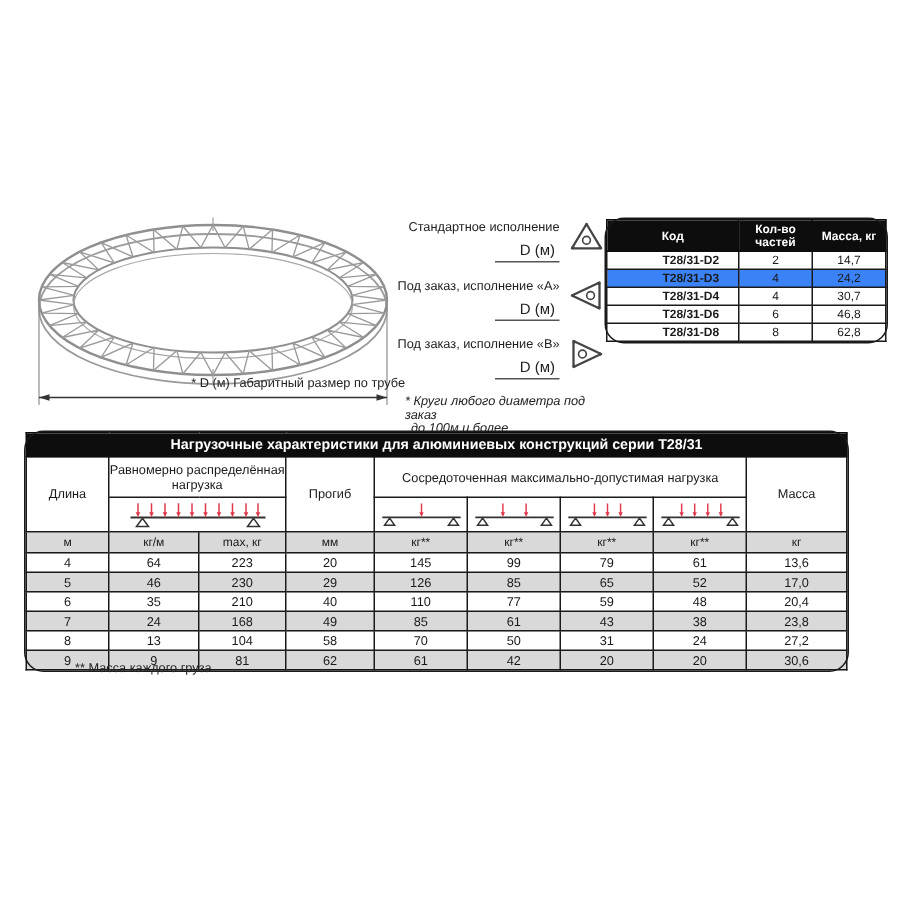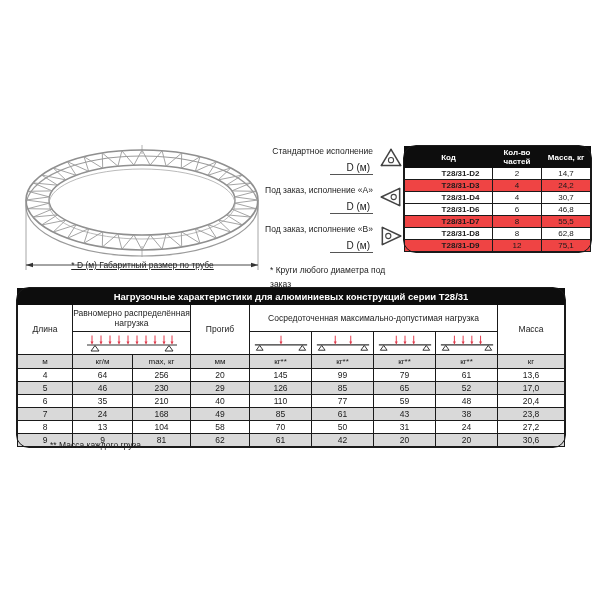--- a/index.html
+++ b/index.html
@@ -1,40 +1,40 @@
 <!DOCTYPE html>
 <html><head>
 <meta charset="utf-8">
 <style>
   html,body{margin:0;padding:0;}
   body{width:600px;height:600px;background:#fff;font-family:"Liberation Sans",sans-serif;color:#1a1a1a;position:relative;overflow:hidden;}
   .abs{position:absolute;}
 
   
   #truss-wrap{left:15px;top:143px;width:255px;height:130px;}
-  #truss-caption{left:15px;top:260px;width:255px;text-align:center;font-size:8.5px;color:#222;text-decoration:underline;}
+  #truss-caption{left:15px;top:250px;width:255px;text-align:right;font-size:8.5px;color:#222;}
 
   
   #variants{left:270px;top:146px;width:134px;}
   .variant{display:flex;justify-content:flex-end;align-items:flex-start;gap:5px;margin-bottom:10px;}
   .v-text{text-align:right;}
   .v-label{font-size:8.5px;line-height:11px;color:#222;white-space:nowrap;margin-left:14px;}
   .v-dim{font-size:10px;color:#222;display:inline-block;border-bottom:1px solid #555;padding:1px 3px 1px 16px;margin-top:2px;}
   .v-icon{flex:0 0 auto;}
-  .variants-note{font-size:8.5px;line-height:14px;color:#222;margin-top:10px;}
+  .variants-note{font-style:italic;font-size:8.5px;line-height:9px;color:#222;margin-top:10px;}
 
   
   #code-table{left:404px;top:146px;}
   table{border-collapse:collapse;table-layout:fixed;}
   td{border:1px solid #1a1a1a;text-align:center;vertical-align:middle;padding:0;}
   .ct{width:186px;font-size:8px;}
   .ct .hd td{background:#0d0d0d;color:#fff;font-weight:bold;height:20px;line-height:9px;border-color:#0d0d0d;}
   .ct td{height:11px;line-height:11px;}
   .ct .code{font-weight:bold;padding-left:24px;}
-  .ct tr.shade td{background:#ef4444;}
+  .ct tr.shade td{background:#3b82f6;}
   .outer{outline:1px solid #1a1a1a;border-radius:12px;}
 
   
   #load-table{left:17px;top:288px;}
   .lt{width:492px;font-size:8.5px;}
   .lt .title td{background:#0d0d0d;color:#fff;font-weight:bold;font-size:9.5px;height:15px;line-height:15px;border-color:#0d0d0d;}
   .lt .headrow td{height:26px;line-height:10.5px;background:#fff;}
   .lt .diagrow td{height:21px;background:#fff;}
   .lt .units td{height:13px;line-height:13px;background:#d9d9d9;font-size:8px;}
   .lt .dr td{height:12px;line-height:12px;}
@@ -140,34 +140,24 @@
   <tr>
         <td class="code">Т28/31-D4</td>
         <td>4</td>
         <td>30,7</td>
       </tr>
   <tr>
         <td class="code">Т28/31-D6</td>
         <td>6</td>
         <td>46,8</td>
       </tr>
-  <tr class="shade">
-        <td class="code">Т28/31-D7</td>
-        <td>8</td>
-        <td>55,5</td>
-      </tr>
   <tr>
         <td class="code">Т28/31-D8</td>
         <td>8</td>
         <td>62,8</td>
-      </tr>
-  <tr class="shade">
-        <td class="code">Т28/31-D9</td>
-        <td>12</td>
-        <td>75,1</td>
       </tr>
 </tbody>
   </table>
 
 <table class="abs lt outer" id="load-table">
   <colgroup>
     <col style="width:55px">
       <col style="width:60px">
       <col style="width:58px">
       <col style="width:59px">
@@ -287,21 +277,21 @@
     <td>мм</td>
     <td>кг**</td>
     <td>кг**</td>
     <td>кг**</td>
     <td>кг**</td>
     <td>кг</td>
   </tr>
   <tr class="dr">
         <td>4</td>
         <td>64</td>
-        <td>256</td>
+        <td>223</td>
         <td>20</td>
         <td>145</td>
         <td>99</td>
         <td>79</td>
         <td>61</td>
         <td>13,6</td>
       </tr>
   <tr class="dr shade">
         <td>5</td>
         <td>46</td>

